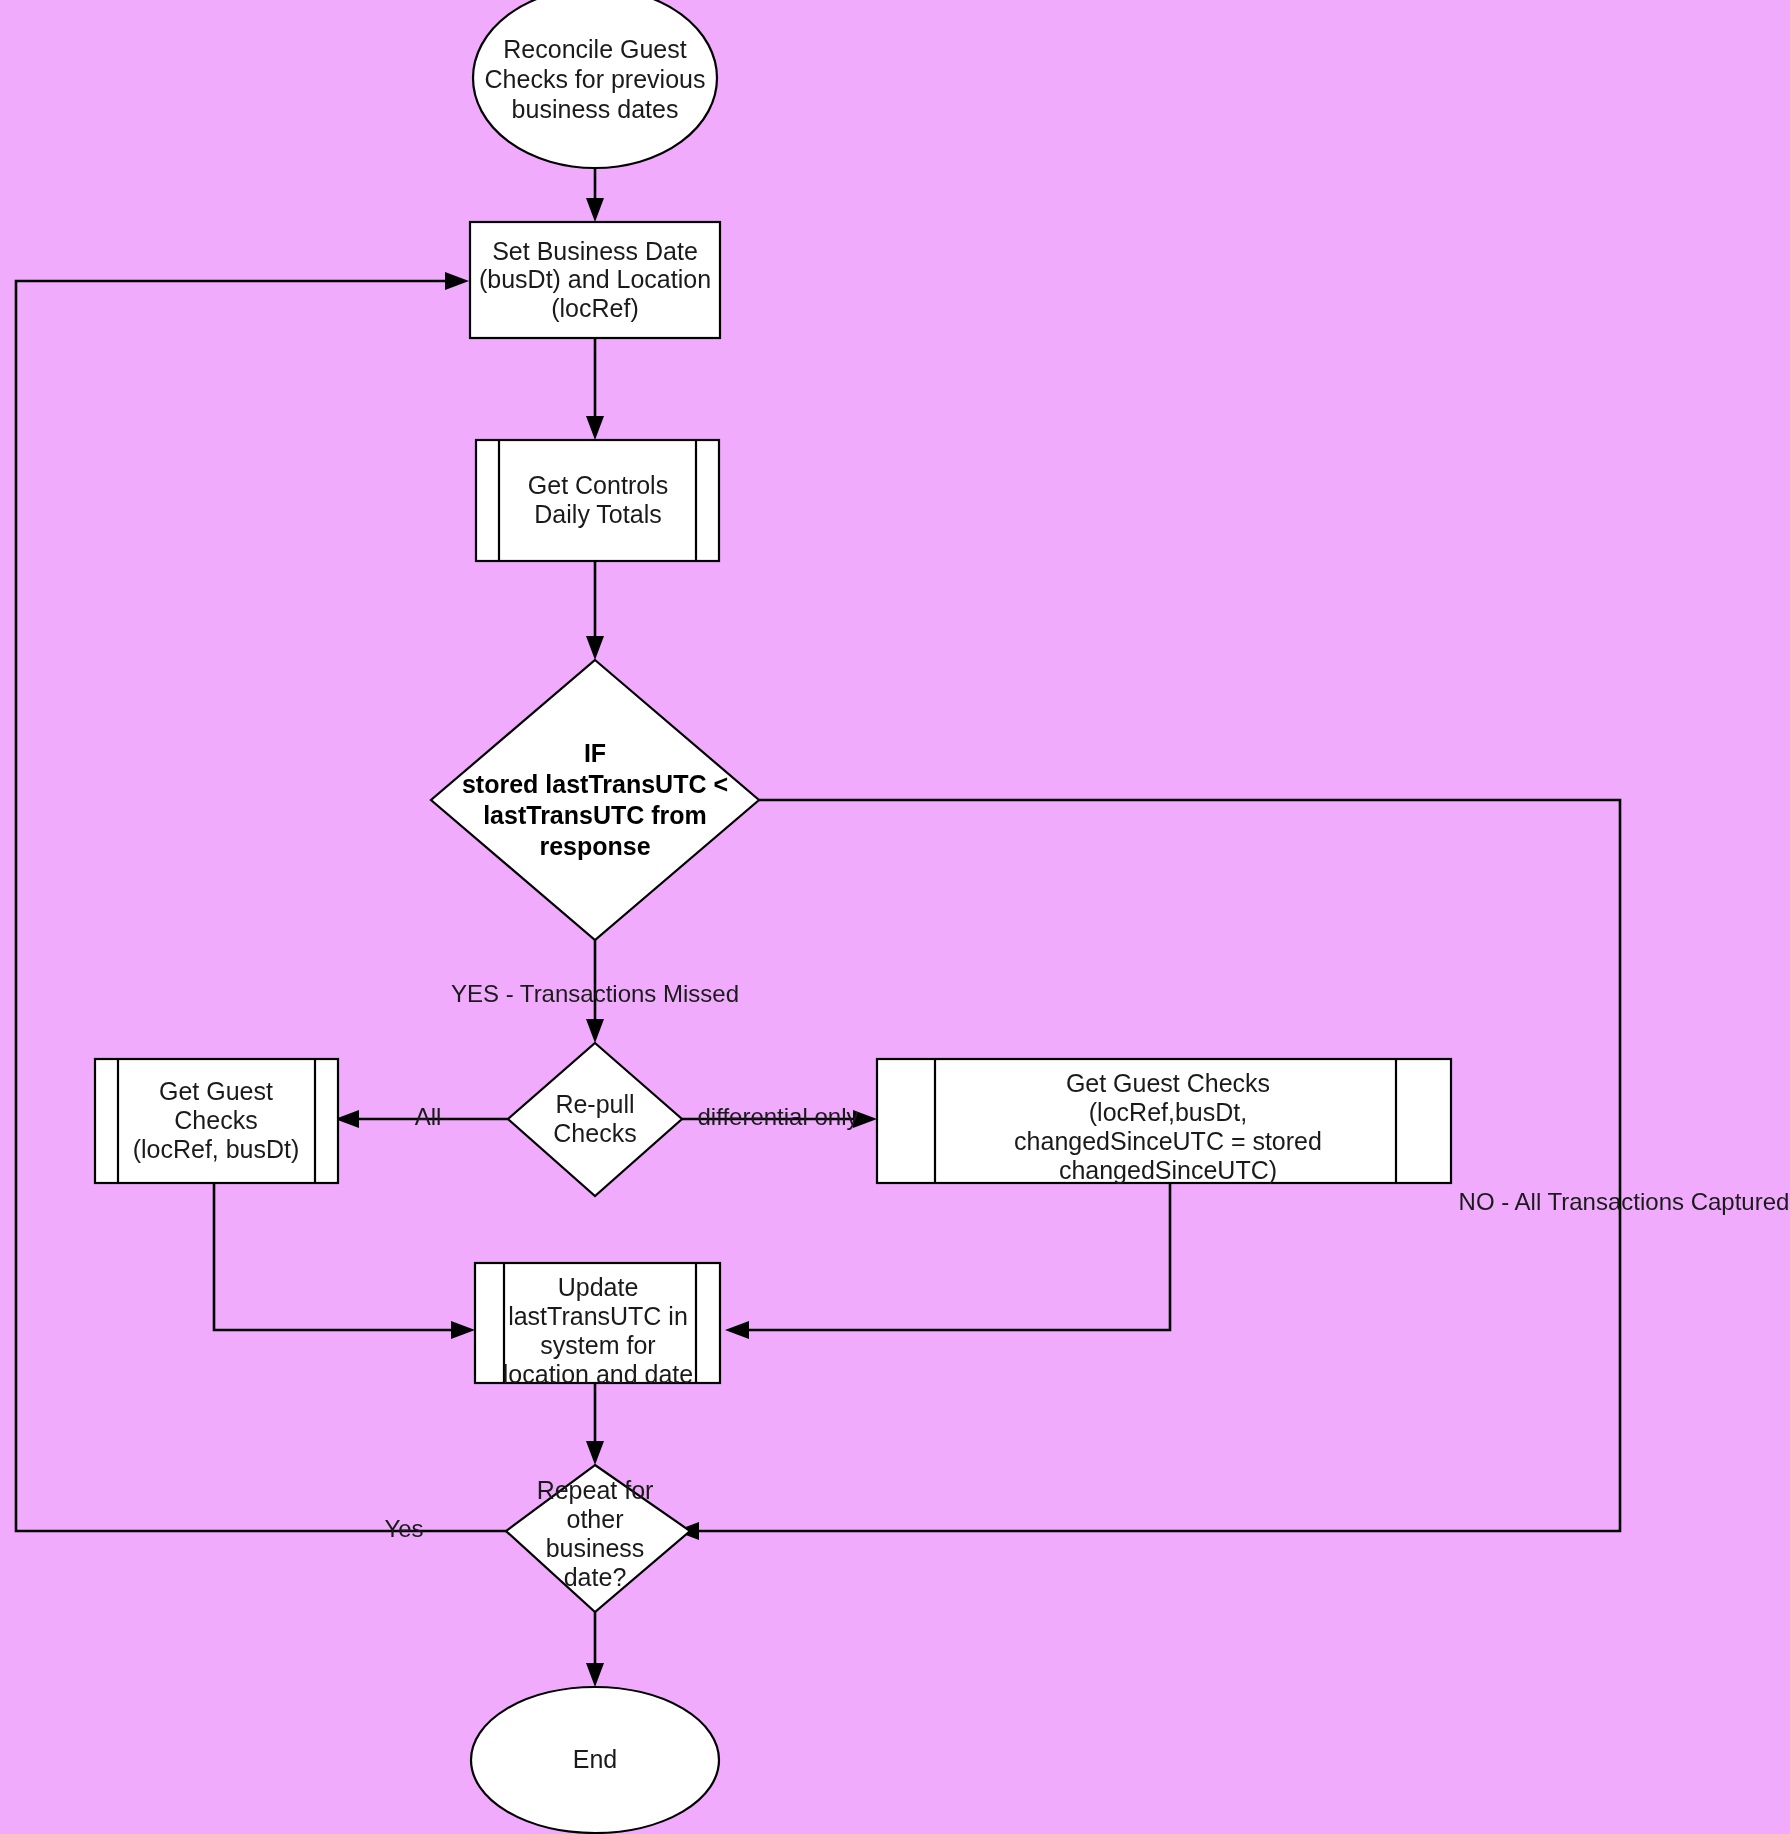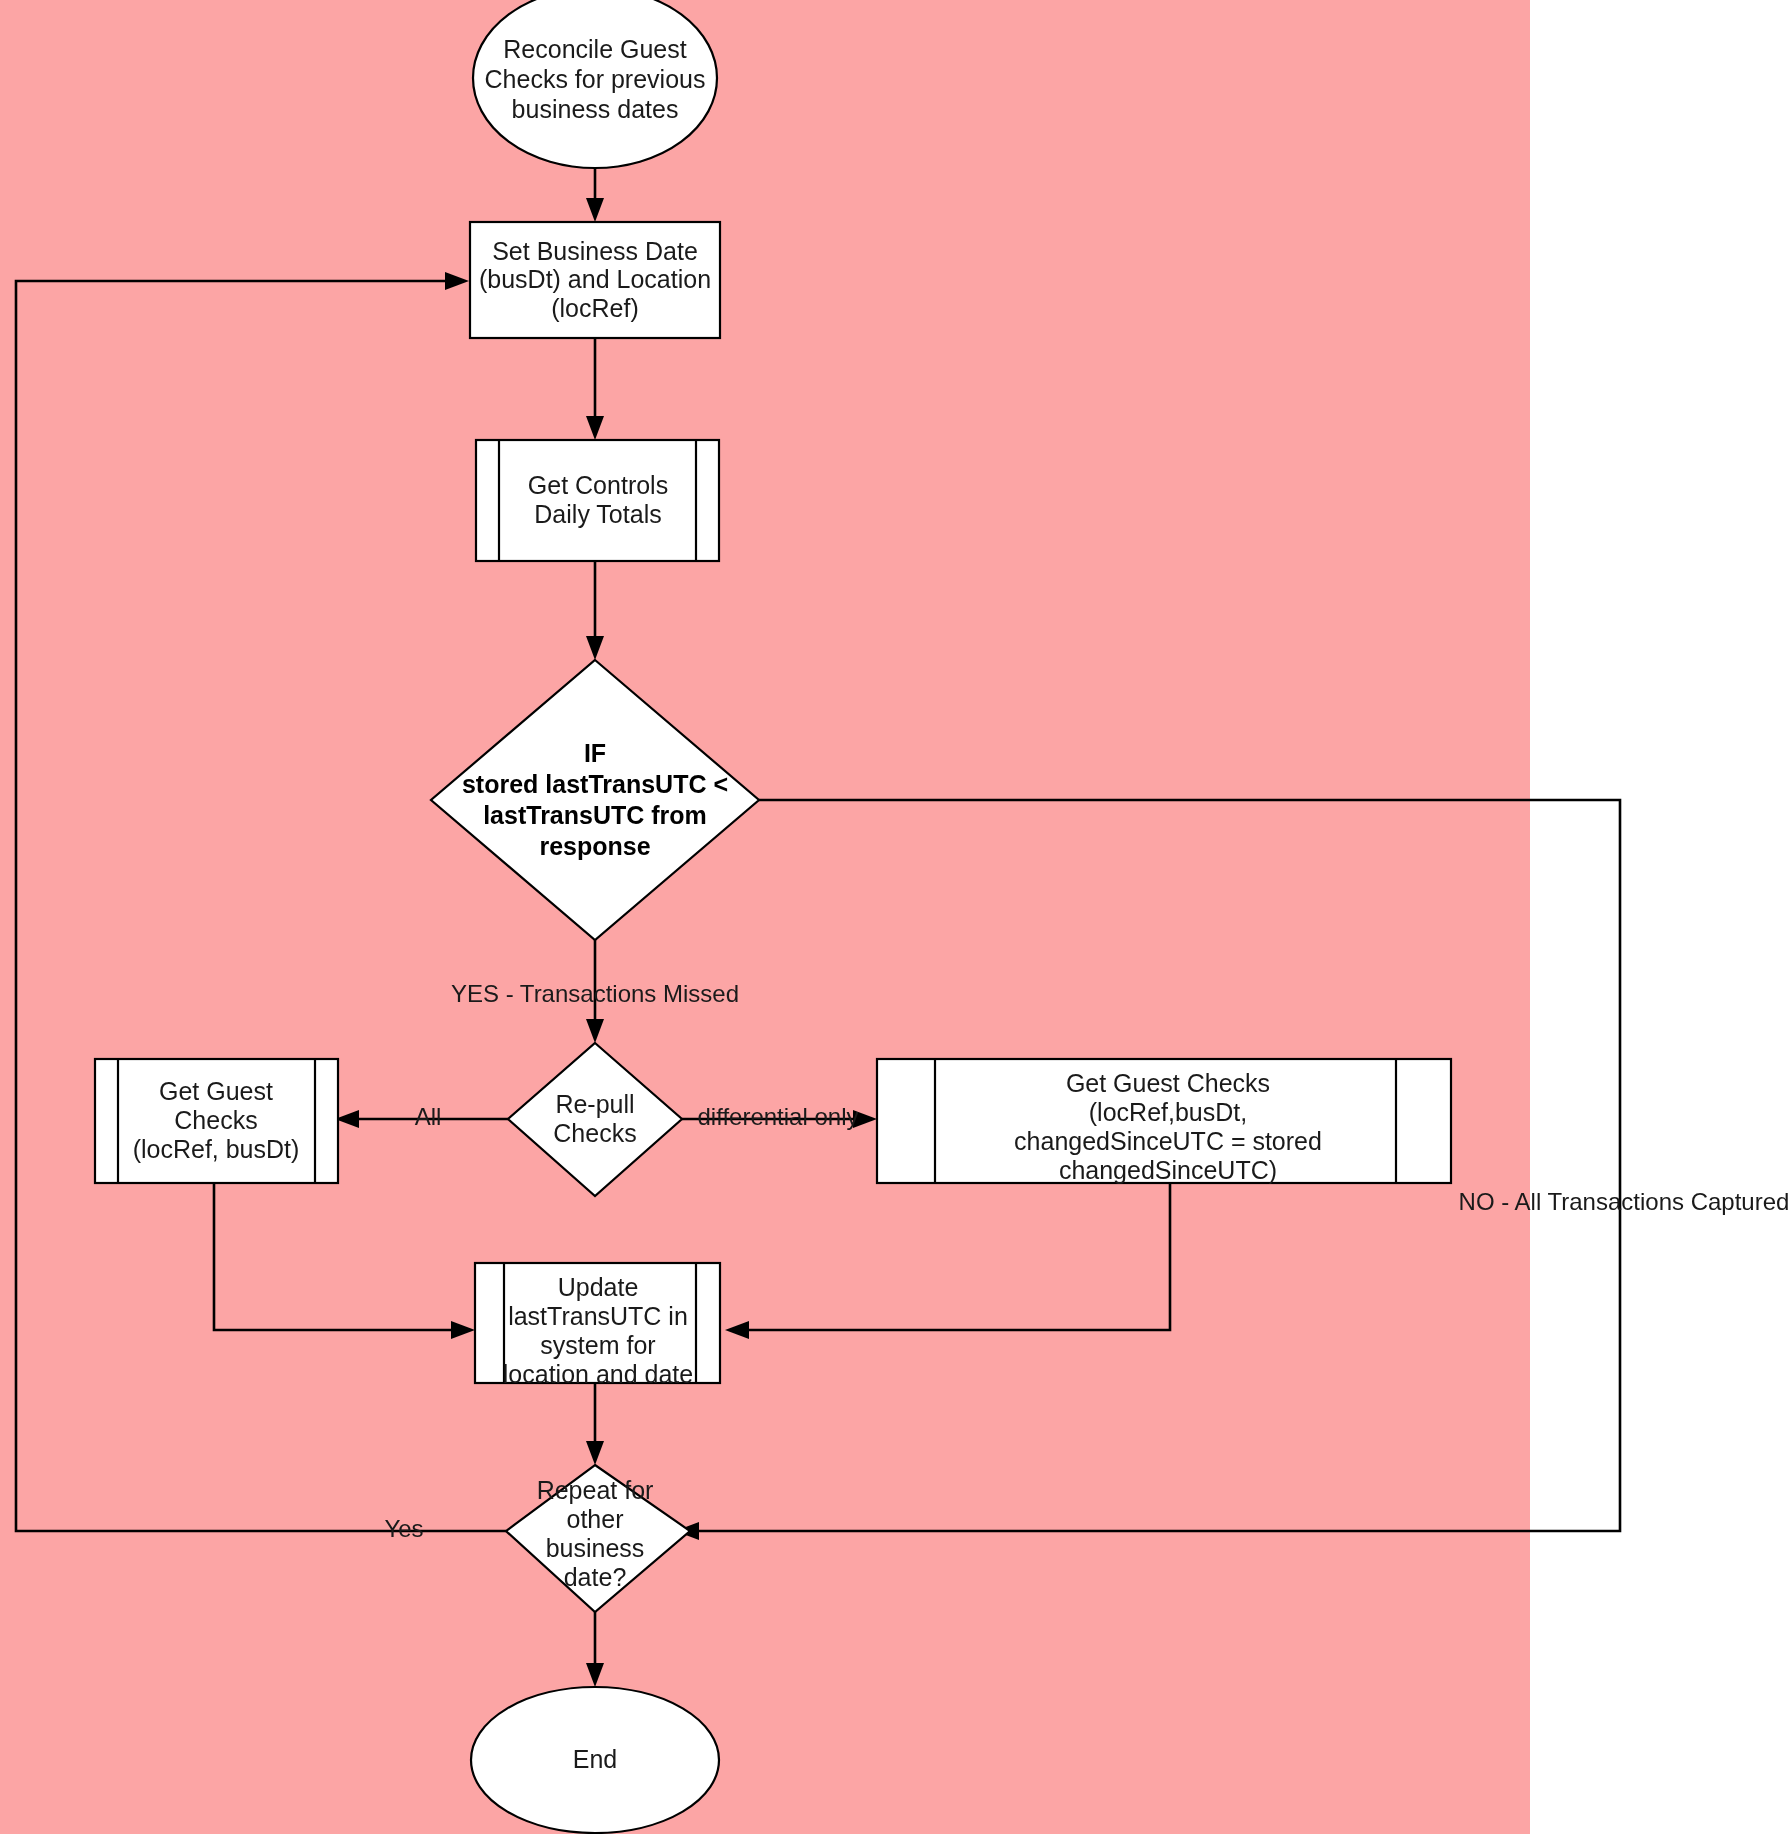--- a/index.html
+++ b/index.html
@@ -2,23 +2,23 @@
 <html><head>
 <meta charset="utf-8">
 <style>
   html, body {
     margin: 0;
     padding: 0;
     background: #ffffff;
   }
   #canvas-wrap {
     position: relative;
-    width: 1530px;
+    width: 1790px;
     height: 1834px;
-    background: #fca5a5;
+    background: #f0abfc;
     font-family: "Liberation Sans", sans-serif;
   }
   svg#flowchart {
     display: block;
     width: 1790px;
     height: 1834px;
   }
   .shape-stroke {
     fill: #ffffff;
     stroke: #000000;

